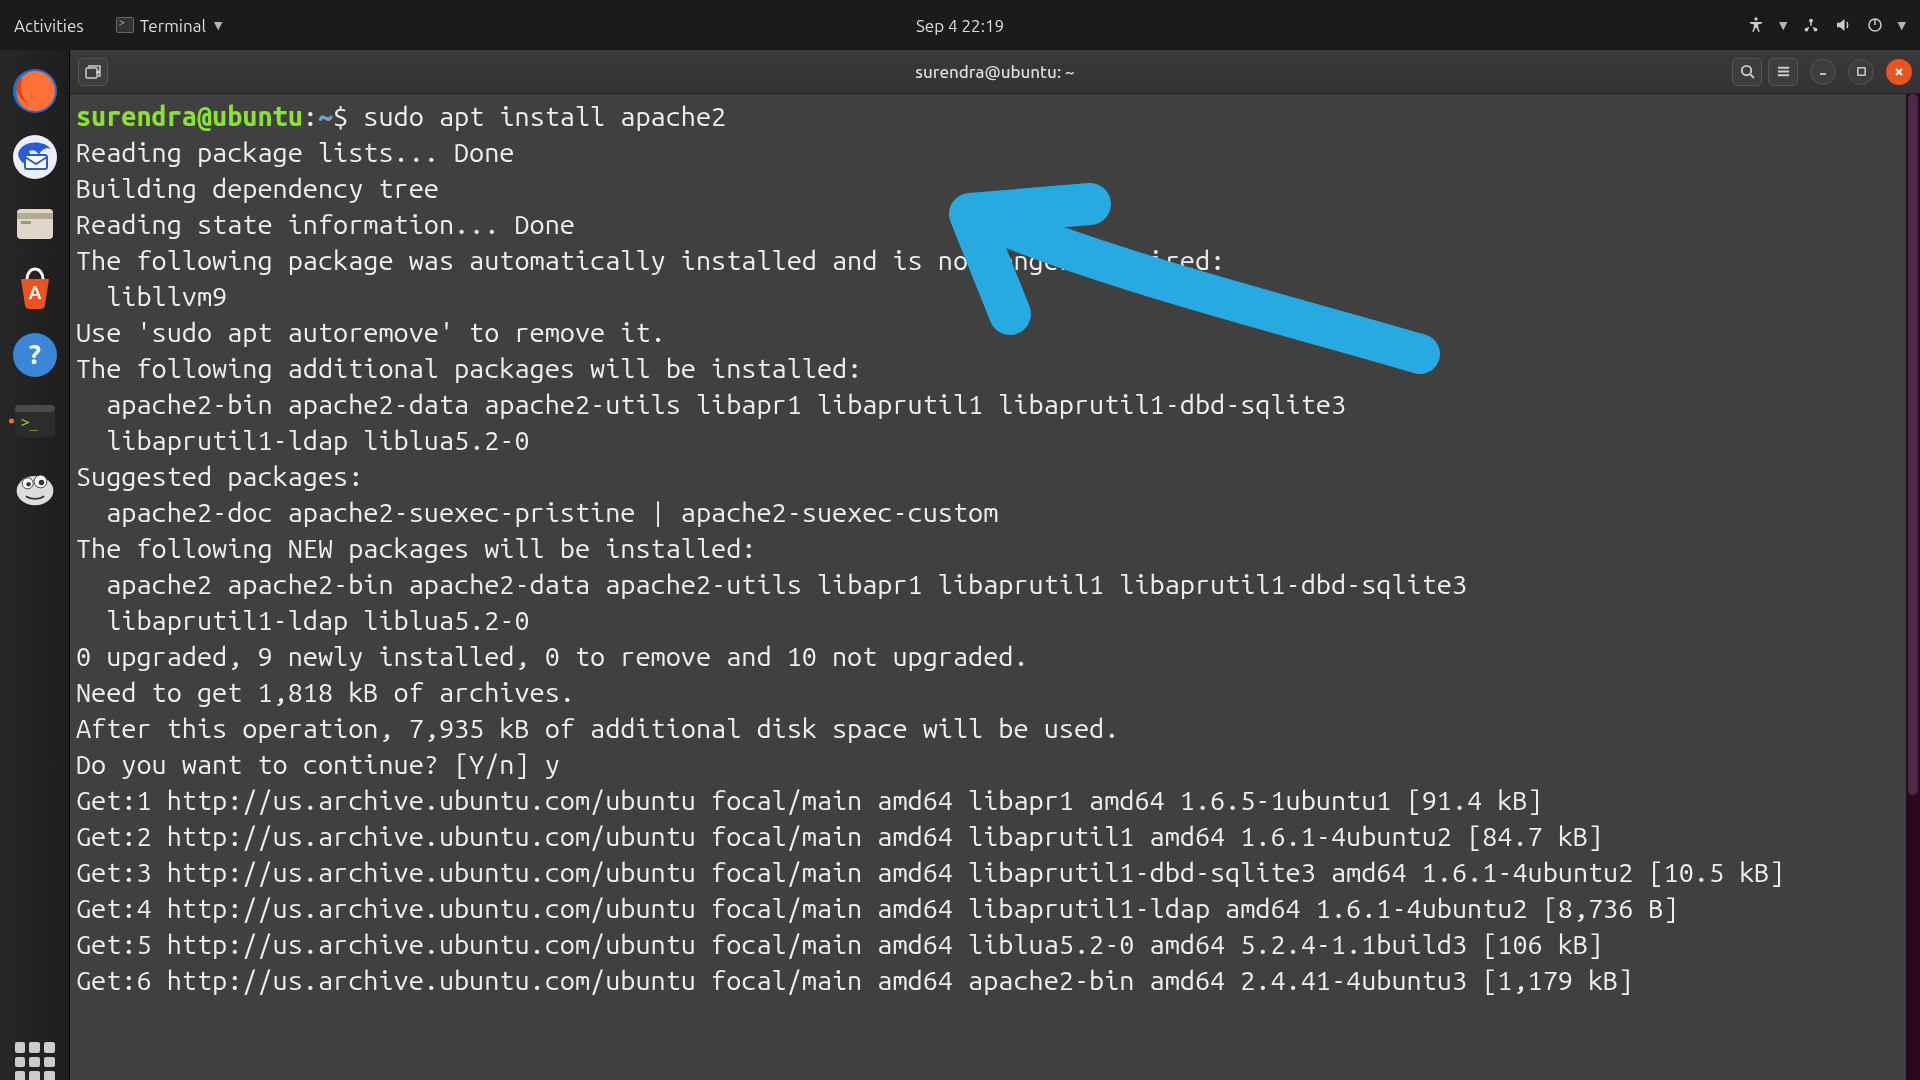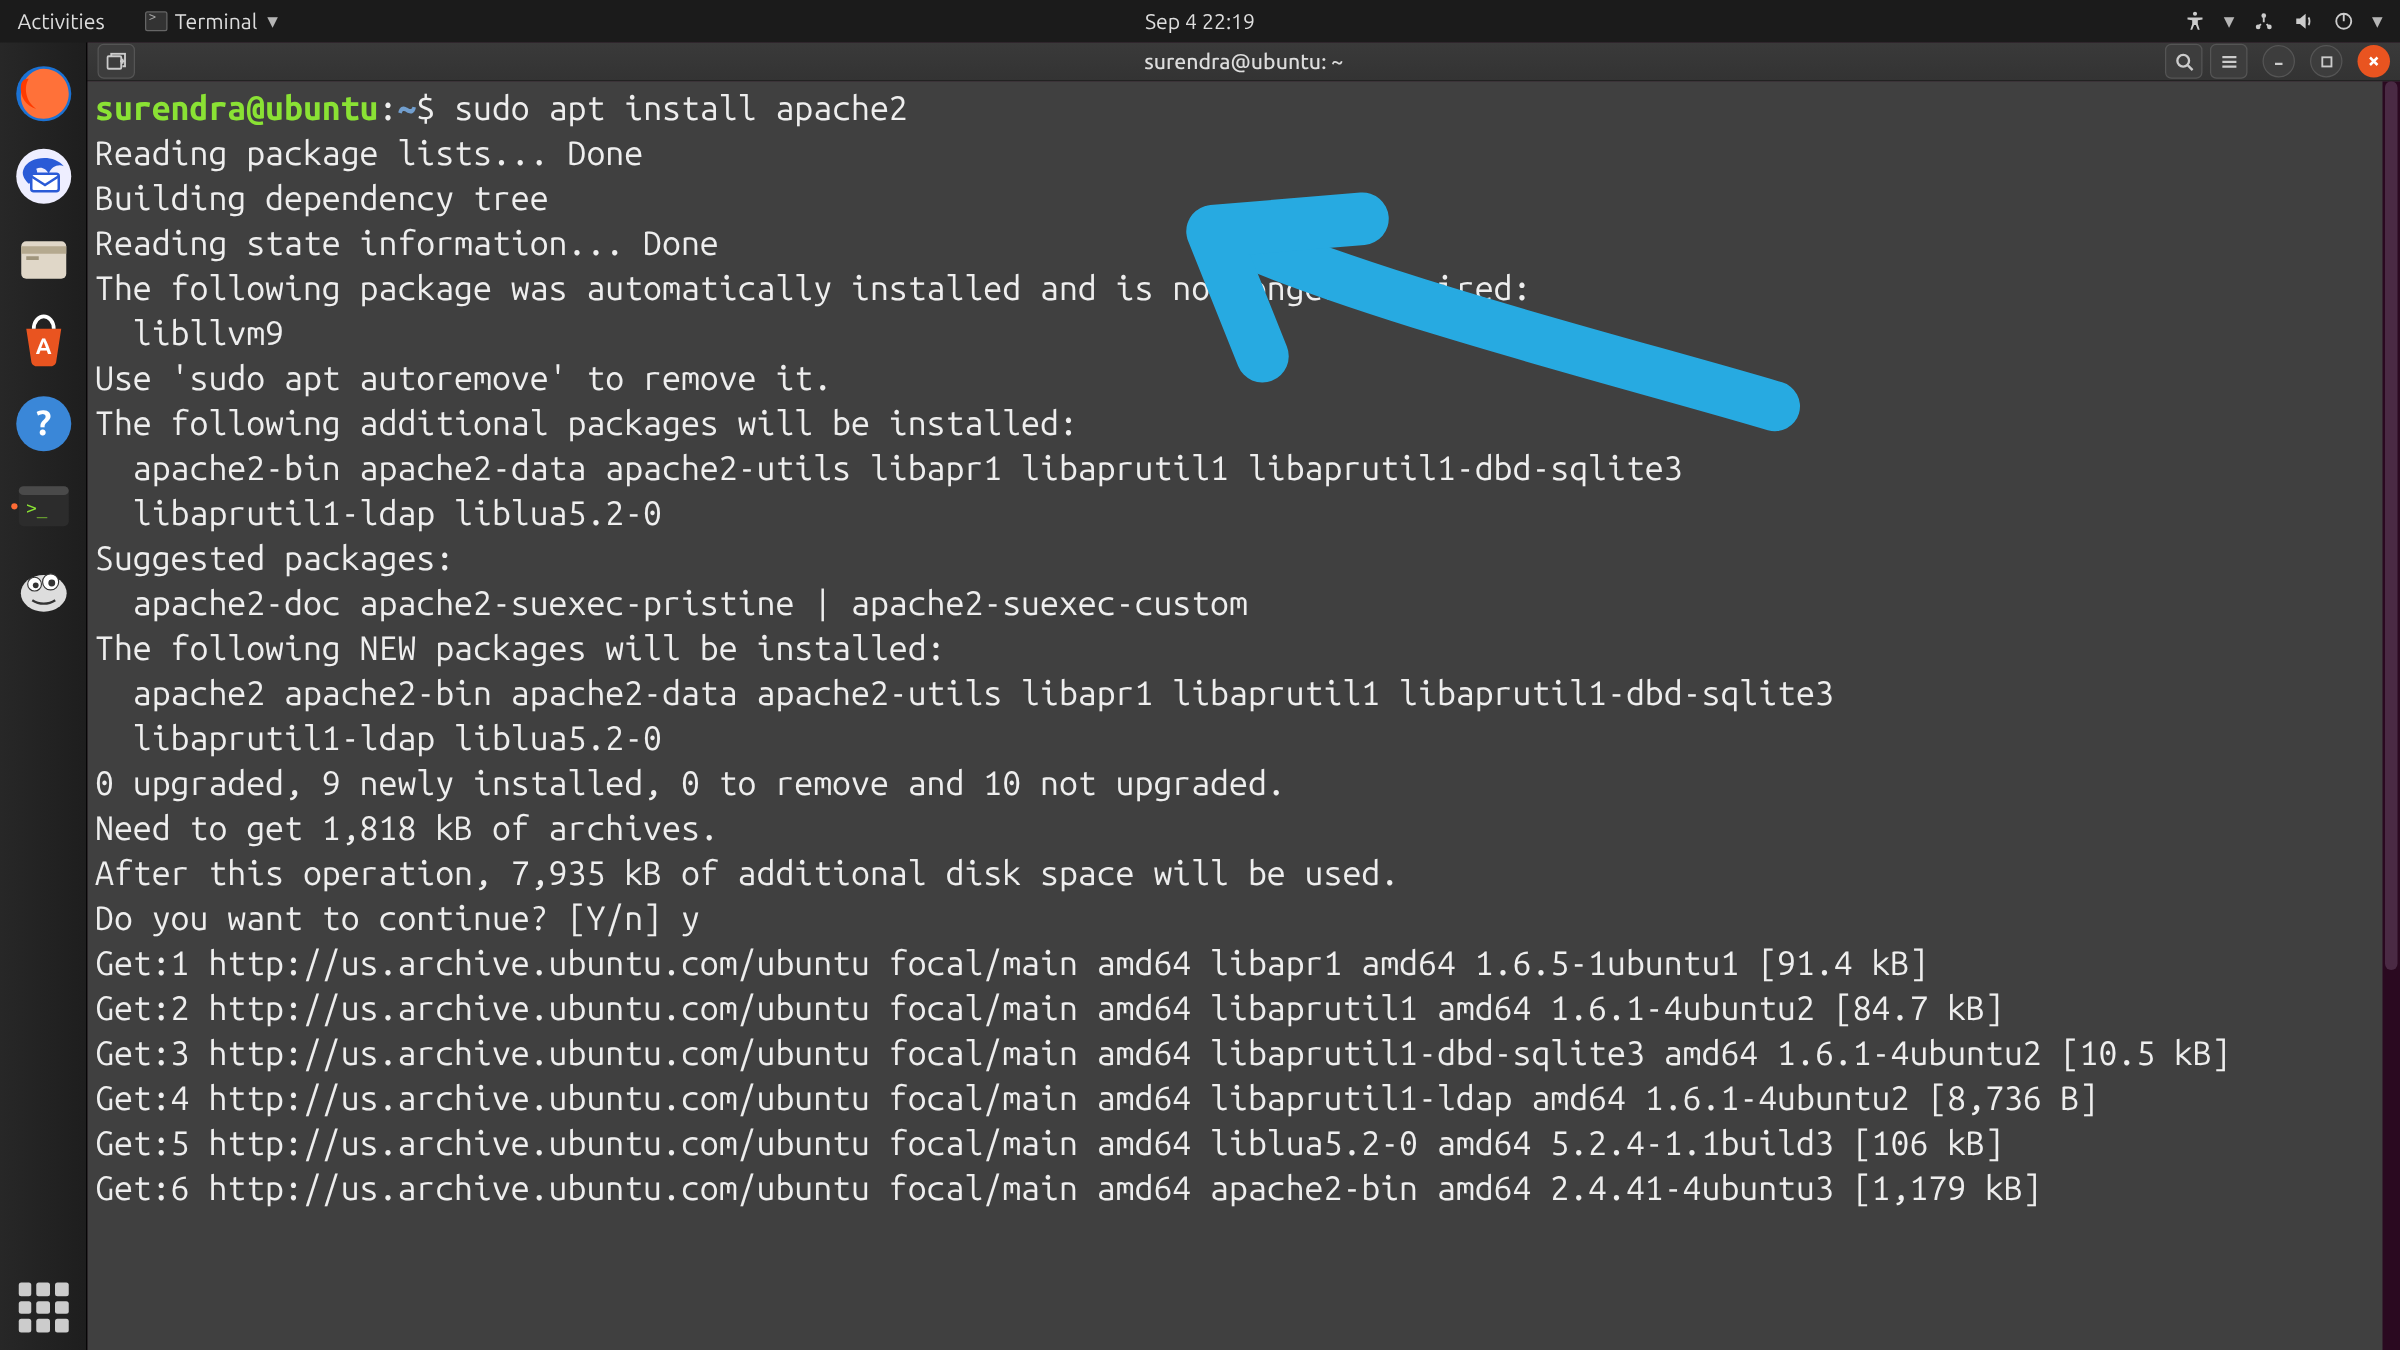--- a/index.html
+++ b/index.html
@@ -1,19 +1,19 @@
 <!DOCTYPE html>
 <html><head>
 <meta charset="utf-8">
 <style>
   * { margin: 0; padding: 0; box-sizing: border-box; }
   html, body { width: 1920px; height: 1080px; overflow: hidden; font-family: "Ubuntu", "DejaVu Sans", sans-serif; background: #1a1a1a; }
   
   
-  .top-panel { height: 34px; background: #1b1b1b; color: #ddd; display: flex; align-items: center; font-size: 17px; }
+  .top-panel { height: 50px; background: #1b1b1b; color: #ddd; display: flex; align-items: center; font-size: 17px; }
   .top-left { display: flex; align-items: center; gap: 14px; padding-left: 10px; }
   .top-left .activities { padding: 0 4px; }
   .top-left .app-menu { display: flex; align-items: center; gap: 6px; margin-left: 14px; }
   .top-left .app-menu .term-icon { width: 18px; height: 16px; background: #333; border: 1px solid #666; border-radius: 2px; position: relative; }
   .top-left .app-menu .term-icon::after { content: ">"; position: absolute; left: 2px; top: -2px; font-size: 11px; color: #aaa; }
   .top-left .dd { font-size: 11px; margin-left: 2px; opacity: .8; }
   .top-center { position: absolute; left: 50%; transform: translateX(-50%); }
   .top-right { margin-left: auto; display: flex; align-items: center; gap: 14px; padding-right: 14px; }
   .top-right .sys-icon { width: 18px; height: 18px; display: inline-flex; align-items: center; justify-content: center; color: #ccc; }
   .top-right svg { fill: #ccc; }
@@ -24,21 +24,21 @@
   
   
   .dock { width: 70px; background: linear-gradient(to right, rgba(40,40,40,.95), rgba(30,30,30,.95)); display: flex; flex-direction: column; align-items: center; padding-top: 8px; border-right: 1px solid #000; position: relative; }
   .dock .app { width: 58px; height: 58px; margin: 4px 0; border-radius: 12px; display: flex; align-items: center; justify-content: center; position: relative; }
   .dock .dot { position: absolute; left: 3px; top: 50%; width: 5px; height: 5px; border-radius: 50%; background: #ff6b35; transform: translateY(-50%); }
   .dock .apps-grid { margin-top: auto; margin-bottom: 14px; width: 40px; height: 40px; display: grid; grid-template-columns: repeat(3, 1fr); grid-template-rows: repeat(3, 1fr); gap: 4px; }
   .dock .apps-grid span { background: #ccc; border-radius: 2px; }
   
   
   .window { flex: 1; display: flex; flex-direction: column; background: #300a24; }
-  .titlebar { height: 31px; background: linear-gradient(#3a3a3a, #333); display: flex; align-items: center; padding: 4px 8px; border-bottom: 1px solid #222; position: relative; }
+  .titlebar { height: 44px; background: linear-gradient(#3a3a3a, #333); display: flex; align-items: center; padding: 4px 8px; border-bottom: 1px solid #222; position: relative; }
   .titlebar .newtab { width: 30px; height: 28px; border: 1px solid #555; border-radius: 5px; background: #3d3d3d; display: flex; align-items: center; justify-content: center; color: #ccc; }
   .titlebar .title { position: absolute; left: 50%; transform: translateX(-50%); color: #ddd; font-size: 17px; font-weight: 500; }
   .titlebar .win-right { margin-left: auto; display: flex; align-items: center; gap: 6px; }
   .titlebar .sq-btn { width: 30px; height: 28px; border: 1px solid #555; border-radius: 5px; background: #3d3d3d; display: flex; align-items: center; justify-content: center; color: #ccc; }
   .titlebar .circ-btn { width: 26px; height: 26px; border-radius: 50%; display: flex; align-items: center; justify-content: center; margin-left: 6px; }
   .titlebar .circ-btn.min, .titlebar .circ-btn.max { background: #3d3d3d; border: 1px solid #555; color: #ccc; font-size: 14px; }
   .titlebar .circ-btn.close { background: #e95420; color: #fff; font-size: 15px; }
   
   
   .term { flex: 1; background: #404040; padding: 4px 6px; font-family: "Ubuntu Mono", "DejaVu Sans Mono", monospace; font-size: 27px; line-height: 36px; color: #eee; white-space: pre-wrap; word-break: break-all; position: relative; overflow: hidden; }

